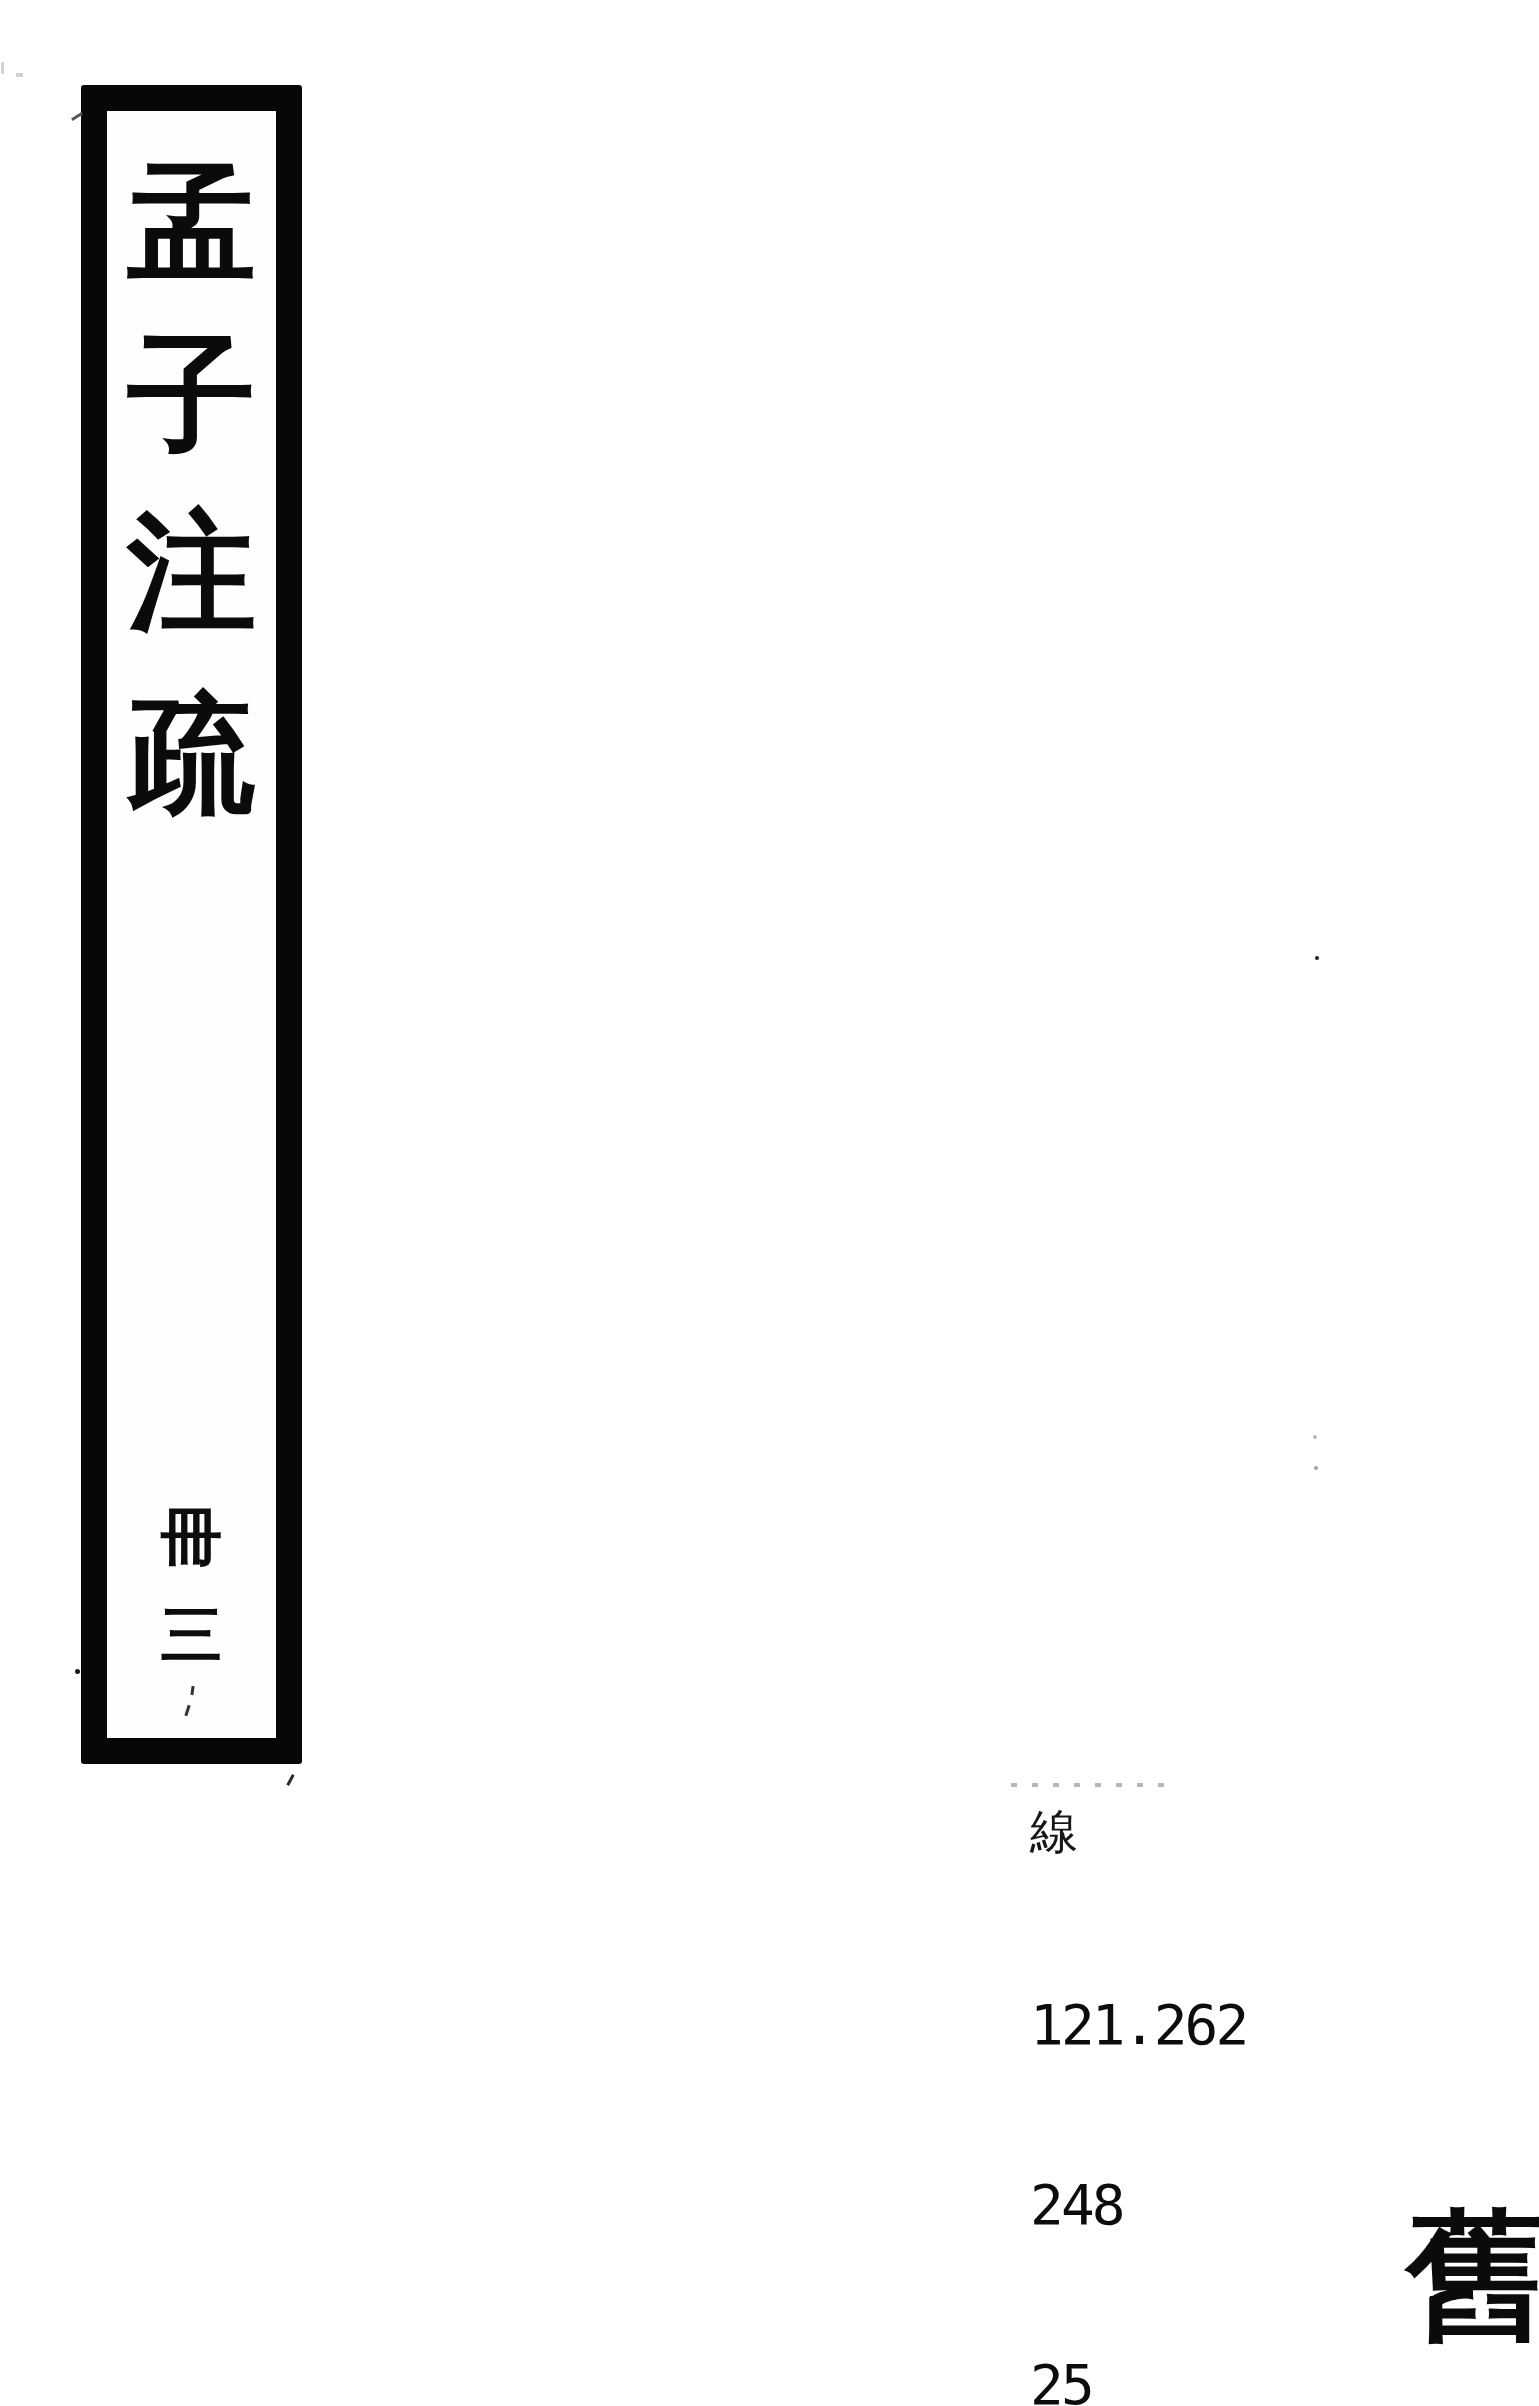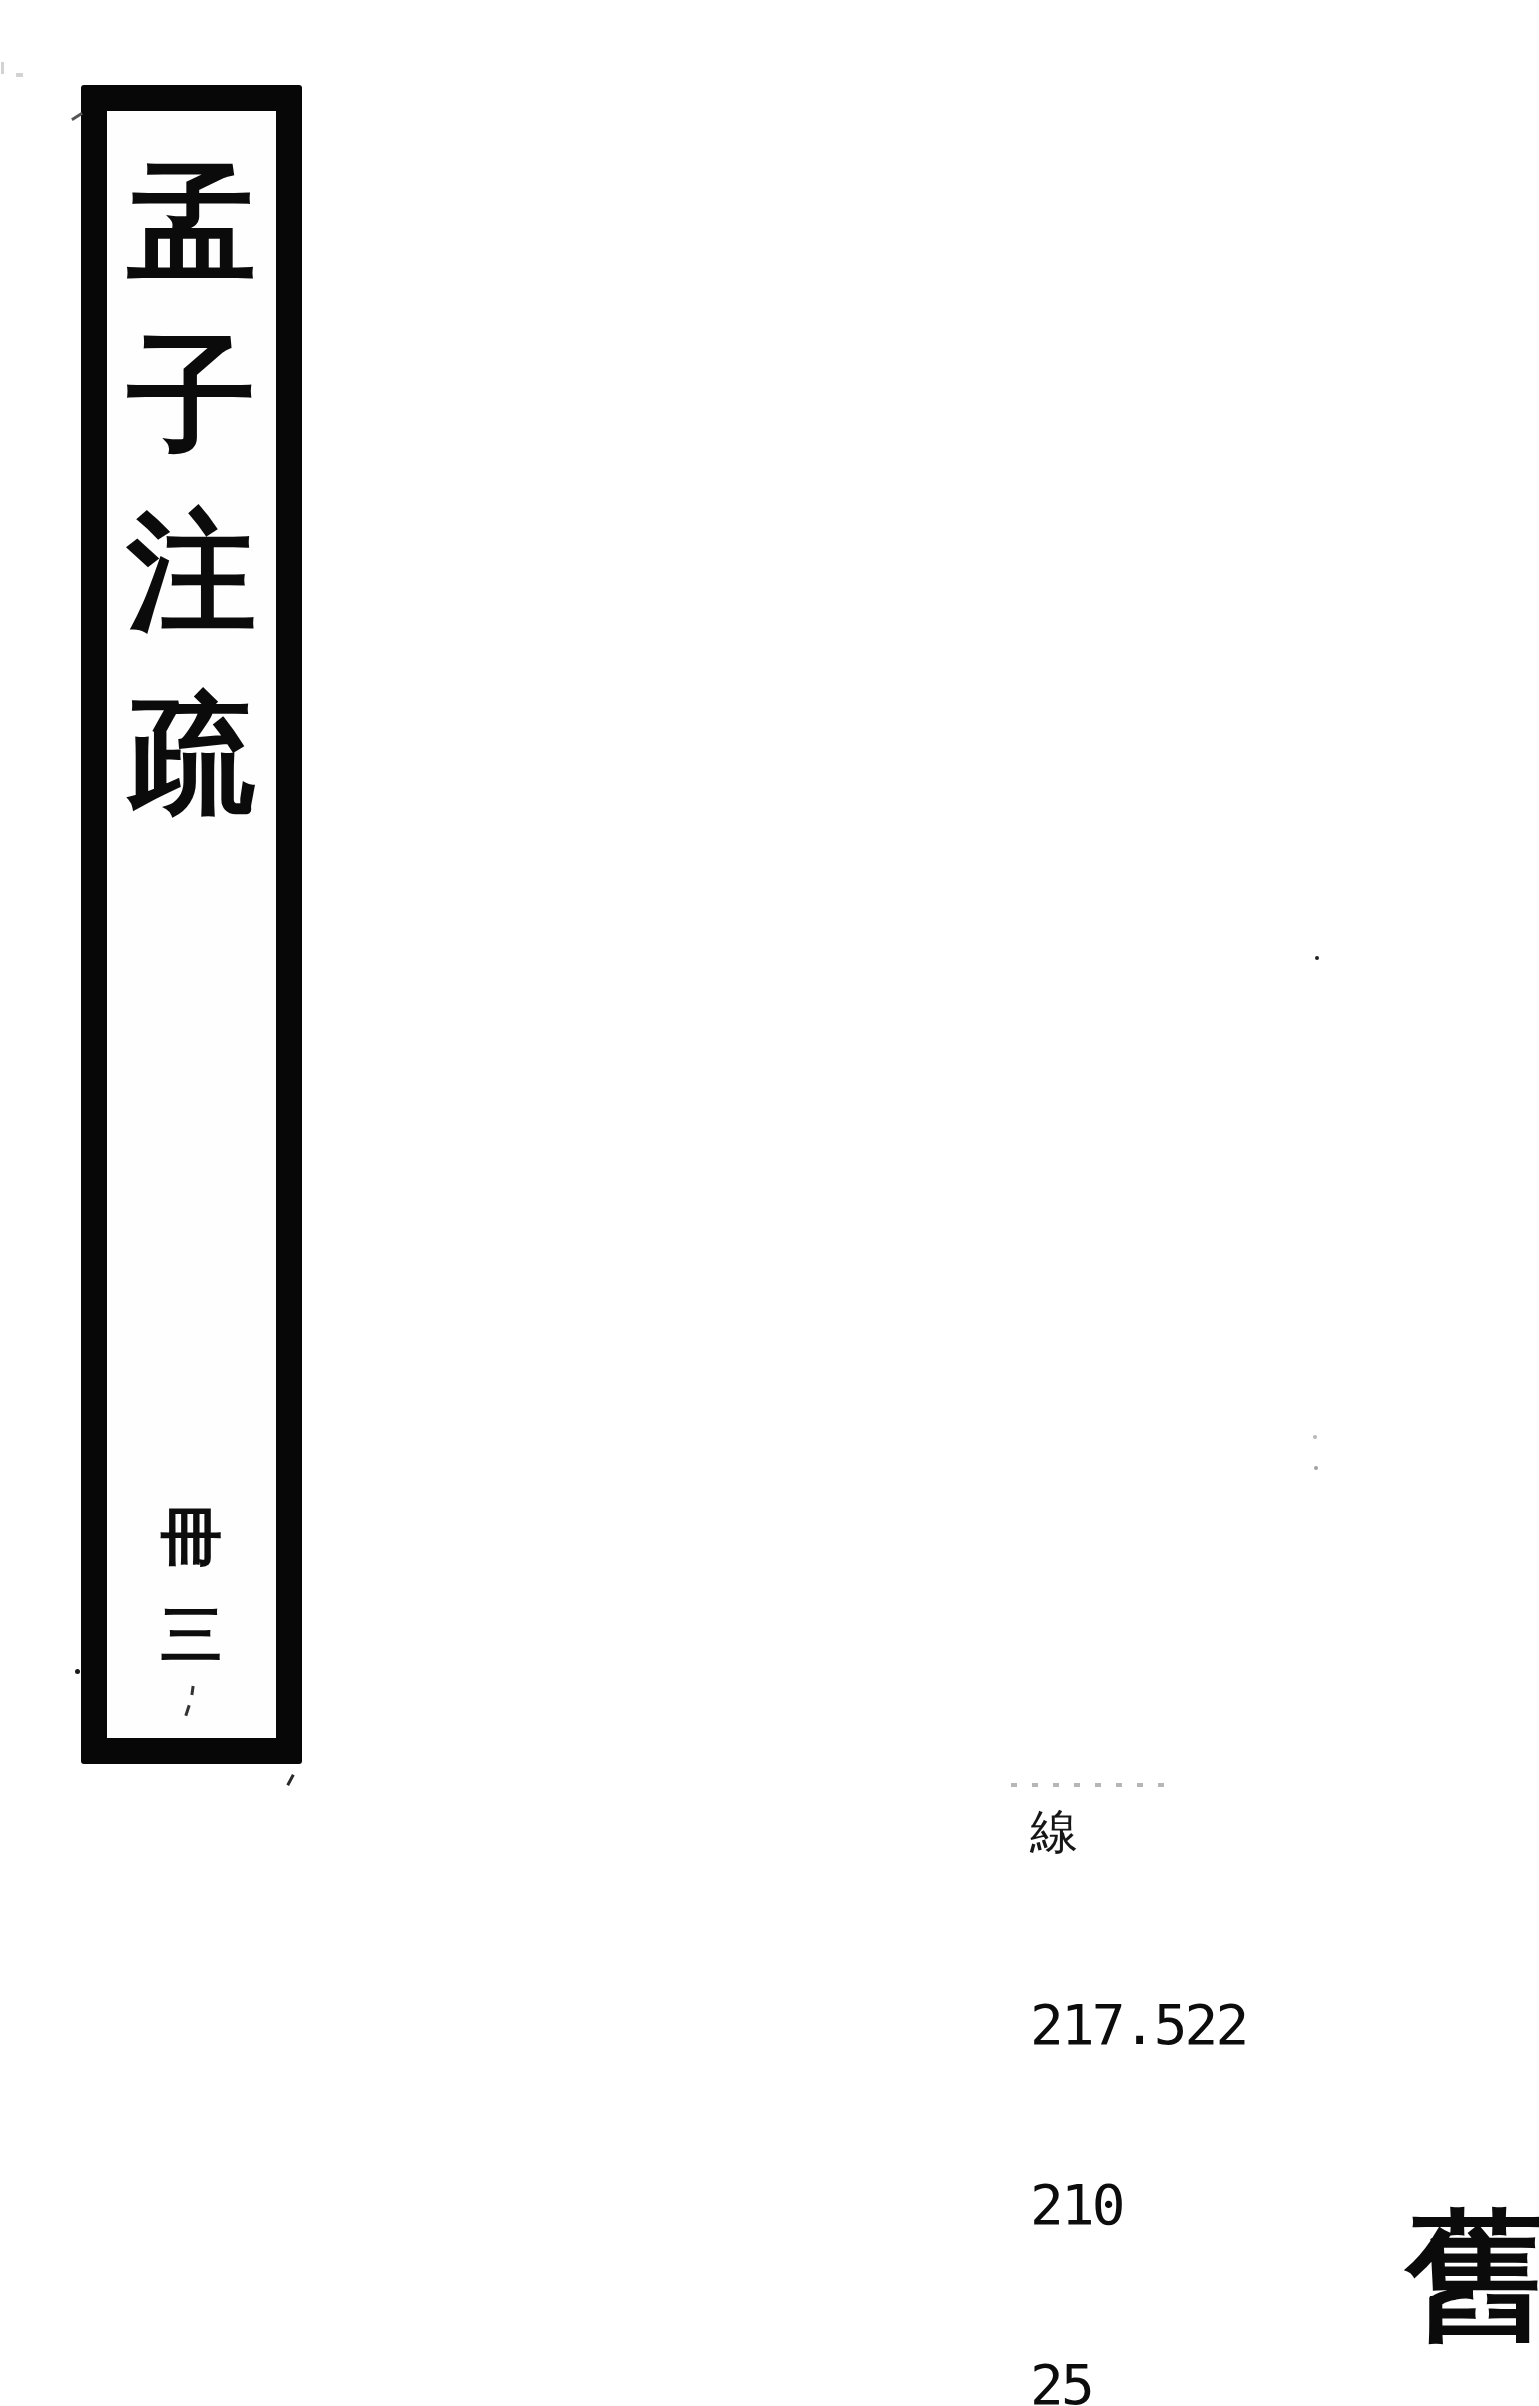--- a/index.html
+++ b/index.html
@@ -96,22 +96,22 @@
   <div class="spine-char c3">疏</div>
   <div class="vol-char v0">冊</div>
   <div class="vol-char v1">三</div>
 </div>
 
 <div class="abs faint-dashes"></div>
 
 <div class="abs callnum">
   <div class="cat-char">線</div>
   <div class="digits">
-    <div>217.522</div>
-    <div>210</div>
+    <div>121.262</div>
+    <div>248</div>
     <div>25</div>
     
   </div>
 </div>
 
 <div class="abs stamp">舊</div>
 
 <div class="speck sp1"></div>
 <div class="speck sp2"></div>
 <div class="speck sp3"></div>

